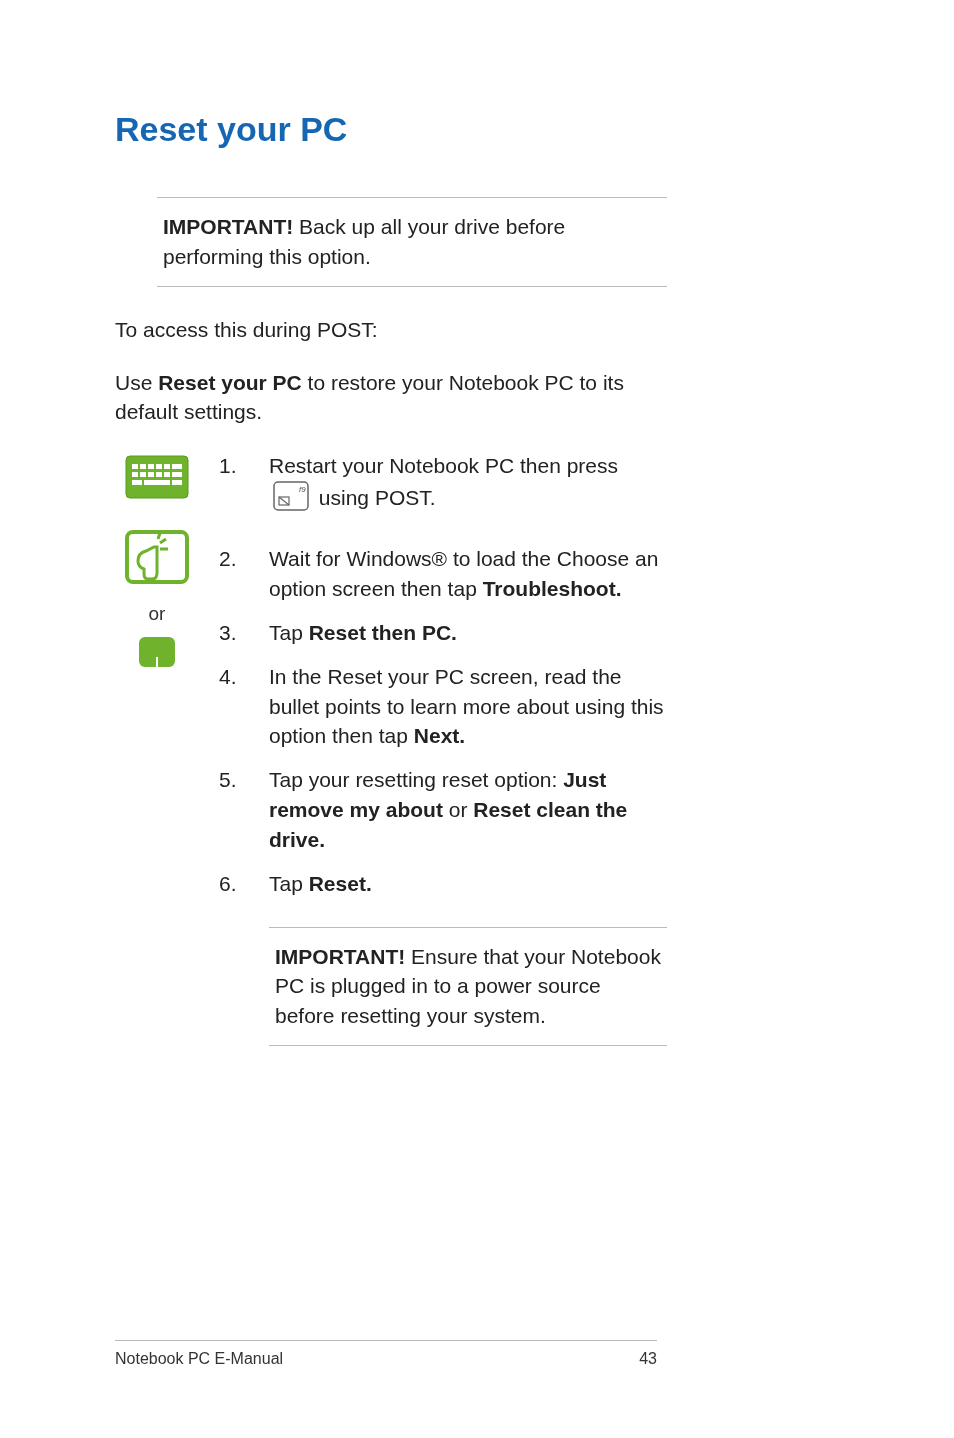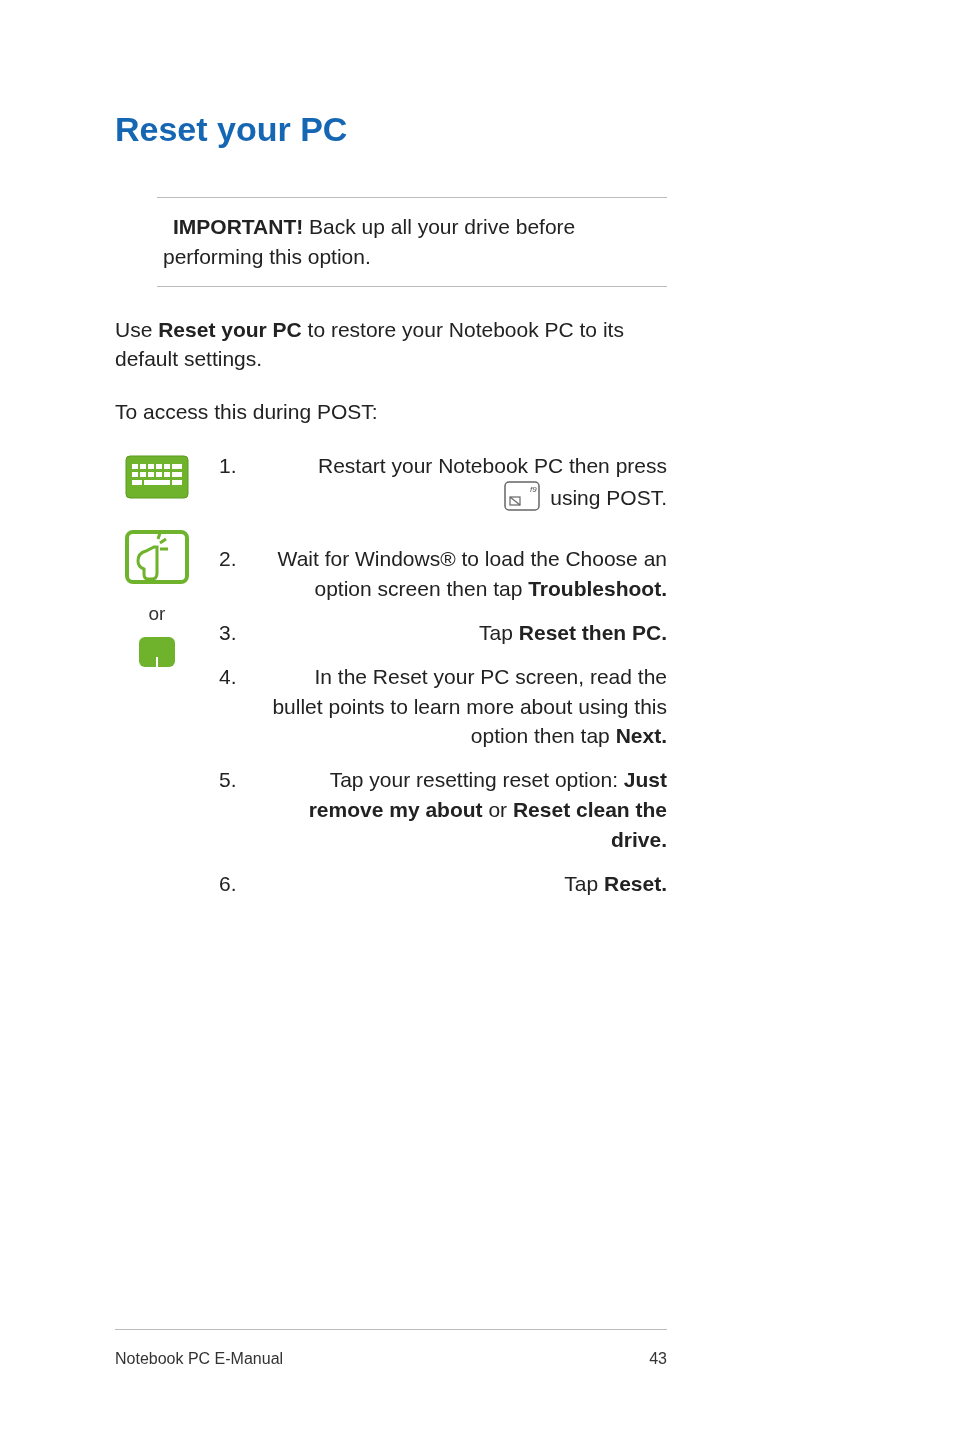--- a/index.html
+++ b/index.html
@@ -1,52 +1,52 @@
 <!DOCTYPE html>
 <html><head>
   <meta charset="utf-8">
   <style>
     * { box-sizing: border-box; margin: 0; padding: 0; }
     html, body { width: 954px; height: 1438px; font-family: "Segoe UI", "Myriad Pro", Arial, sans-serif; color: #222; background: #fff; }
     .page { position: relative; width: 782px; height: 1438px; padding: 110px 115px 0 115px; }
     .heading { color: #1567b3; font-size: 34px; font-weight: 700; margin-bottom: 48px; }
     .note-box { margin: 0 0 28px 42px; border-top: 1px solid #bbb; border-bottom: 1px solid #bbb; padding: 14px 6px 14px 6px; font-size: 21px; line-height: 1.42; }
     .note-box.inner { margin: 28px 0 0 0; }
-    .note-box b { font-weight: 700; margin-left: 10px; }
+    .note-box b { font-weight: 700; }
     .body-text { font-size: 21px; line-height: 1.4; margin-bottom: 24px; }
     .steps-area { display: flex; }
     .icon-col { width: 84px; flex-shrink: 0; }
     .icon-col .icon-row { display: flex; justify-content: center; align-items: flex-start; }
     .kbd-icon { margin-top: 4px; }
     .touch-icon { margin-top: 8px; }
     .or-text { text-align: center; font-size: 19px; color: #333; margin: 10px 0 10px 0; }
     .touchpad-icon { display: flex; justify-content: center; }
-    .list-col { flex: 1; padding-left: 10px; text-align: right; }
+    .list-col { flex: 1; padding-left: 10px; }
     ol.steps { list-style: none; counter-reset: step; }
     ol.steps > li { counter-increment: step; position: relative; padding-left: 60px; font-size: 21px; line-height: 1.42; margin-bottom: 14px; }
     ol.steps > li::before { content: counter(step) "."; position: absolute; left: 10px; top: 0; font-size: 21px; }
     ol.steps > li.first { margin-bottom: 26px; }
     .inline-key { display: inline-block; vertical-align: -6px; margin: 0 4px; text-decoration: underline; }
-    .footer { position: absolute; left: 115px; right: 115px; bottom: 70px; border-top: 1px solid #bbb; padding-top: 20px; display: flex; justify-content: space-between; font-size: 16px; color: #333; }
+    .footer { position: absolute; left: 115px; right: 125px; bottom: 70px; border-top: 1px solid #bbb; padding-top: 9px; display: flex; justify-content: space-between; font-size: 16px; color: #333; }
   </style>
 </head>
 <body>
 
 <div class="page">
   <h2 class="heading">Reset your PC</h2>
 
   <div class="note-box">
     <b>IMPORTANT!</b><span> Back up all your drive before performing this option.</span>
   </div>
 
+  <p class="body-text">To access this during POST:</p>
+
   <p class="body-text">
     <span>Use </span><b>Reset your PC</b><span> to restore your Notebook PC to its default settings.</span>
   </p>
-
-  <p class="body-text">To access this during POST:</p>
 
   <div class="steps-area">
     <div class="icon-col">
       <div class="icon-row kbd-icon">
         <svg width="64" height="44" viewBox="0 0 64 44">
           <rect x="1" y="1" width="62" height="42" rx="4" fill="#6fb22c" stroke="#5a9a1e" stroke-width="1"></rect>
           <rect x="7" y="9" width="6" height="5" fill="#fff"></rect>
             <rect x="15" y="9" width="6" height="5" fill="#fff"></rect>
             <rect x="23" y="9" width="6" height="5" fill="#fff"></rect>
             <rect x="31" y="9" width="6" height="5" fill="#fff"></rect>
@@ -101,20 +101,23 @@
           <span>Tap </span><b>Reset then PC.</b>
         </li>
         <li>
           <span>In the Reset your PC screen, read the bullet points to learn more about using this option then tap </span><b>Next.</b>
         </li>
         <li>
           <span>Tap your resetting reset option: </span><b>Just remove my about</b><span> or </span><b>Reset clean the drive.</b>
         </li>
         <li>
           <span>Tap </span><b>Reset.</b>
+          <div class="note-box inner">
+            <b>IMPORTANT!</b><span> Ensure that your Notebook PC is plugged in to a power source before resetting your system.</span>
+          </div>
         </li>
       </ol>
     </div>
   </div>
 
   <div class="footer">
     <span>Notebook PC E-Manual</span>
     <span>43</span>
   </div>
 </div>

